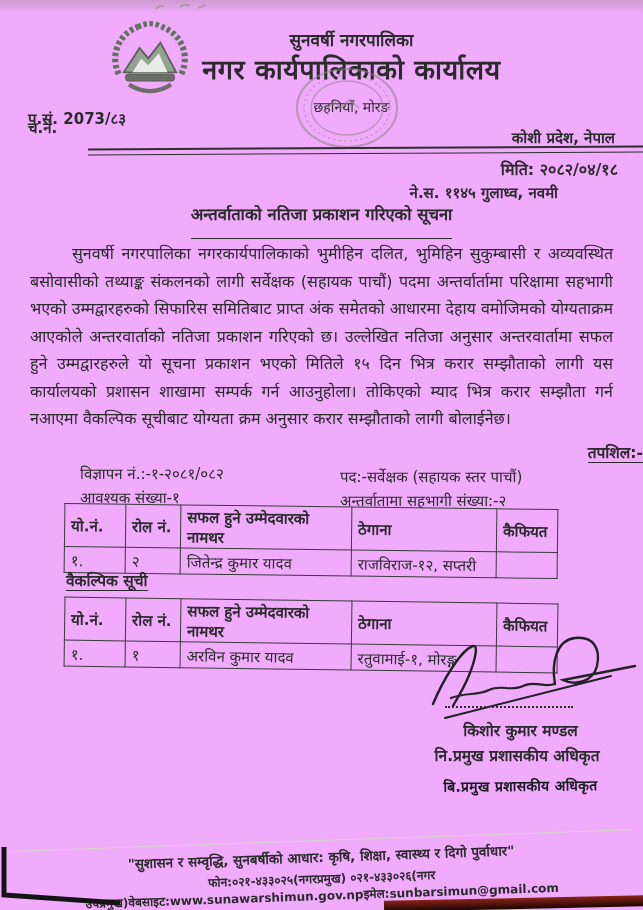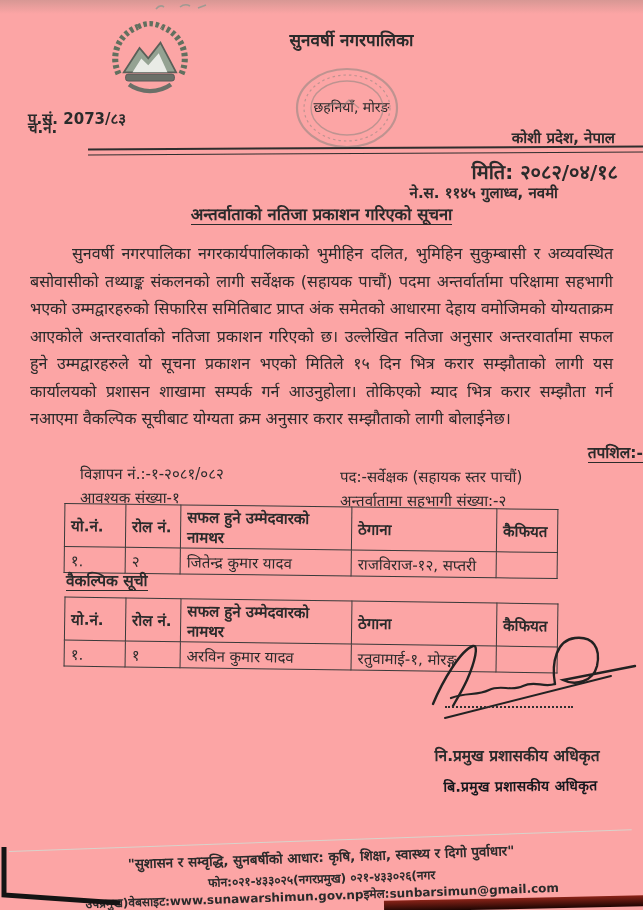--- a/index.html
+++ b/index.html
@@ -1,38 +1,38 @@
 <!DOCTYPE html>
 <html><head>
 <meta charset="utf-8">
 <style>
   html,body{margin:0;padding:0;background:#e8e6e2;}
   .page{
     position:relative;width:643px;height:910px;margin:0 auto;
-    background:#fca5a5;overflow:hidden;
+    background:#f0abfc;overflow:hidden;
     font-family:"DejaVu Sans","Liberation Sans",sans-serif;
     color:#2b2b2b;
   }
   .abs{position:absolute;}
   .top-shade{top:0;left:0;right:0;height:14px;
     background:linear-gradient(to bottom,rgba(130,120,108,.30),rgba(130,120,108,0));}
   .center-head{left:120px;right:60px;text-align:center;}
   .muni{top:28px;font-size:17px;font-weight:600;}
   .office{top:50px;font-size:27px;font-weight:700;letter-spacing:.5px;}
   .address{top:97px;font-size:14px;}
   .refno{left:28px;top:108px;font-size:15px;font-weight:600;}
   .chno{left:28px;top:117px;font-size:15px;font-weight:600;text-align:center;}
   .province{right:28px;top:127px;font-size:15px;font-weight:600;}
   .double-rule{left:88px;right:0;top:147px;height:4px;
     border-top:2px solid #2e2e2e;border-bottom:1px solid #2e2e2e;
     transform:rotate(-0.3deg);}
-  .dateline{right:25px;top:158px;font-size:20px;font-weight:600;margin-left:24px;}
+  .dateline{right:25px;top:158px;font-size:16px;font-weight:600;margin-left:24px;}
   .sambat{right:85px;top:182px;font-size:15px;font-weight:600;}
   .title{left:0;right:0;top:202px;text-align:center;font-size:16.5px;font-weight:700;}
-  .title span{border-bottom:1.6px solid #2b2b2b;padding-bottom:0;}
+  .title span{border-bottom:1.6px solid #2b2b2b;padding-bottom:14px;}
   .body-para{left:30px;right:30px;top:240px;font-size:16px;line-height:27.5px;
     text-align:justify;text-indent:42px;}
   .tapasil{left:70px;right:0;top:441px;text-align:right;font-size:15.5px;font-weight:700;}
   .tapasil span{border-bottom:1.5px solid #2b2b2b;}
   .details-left{left:80px;top:462px;font-size:15px;line-height:24px;}
   .details-right{left:340px;top:465px;font-size:15px;line-height:24px;}
   table.res{border-collapse:collapse;font-size:15px;}
   table.res td,table.res th{border:1.6px solid #3a3a3a;padding:1px 6px;
     font-weight:700;text-align:left;height:23px;}
   table.res td{font-weight:400;}
@@ -75,20 +75,21 @@
     <path d="M14,62 C4,40 14,16 36,8" fill="none" stroke="#62705f" stroke-width="7" stroke-dasharray="4,3"></path>
     <path d="M86,62 C96,40 86,16 64,8" fill="none" stroke="#62705f" stroke-width="7" stroke-dasharray="4,3"></path>
     <path d="M36,8 C45,3 55,3 64,8" fill="none" stroke="#62705f" stroke-width="6" stroke-dasharray="4,3"></path>
     <polygon points="20,60 38,32 48,44 62,26 80,60" fill="#94a292" stroke="#5a5f58" stroke-width="2"></polygon>
     <polygon points="30,60 40,44 48,52 60,38 70,60" fill="#e9ebe6" stroke="none"></polygon>
     <rect x="22" y="62" width="56" height="8" rx="3" fill="#5759556" stroke="#555" fill-opacity="1" style="fill:#6b6f68"></rect>
     <path d="M26,74 C40,84 60,84 74,74" fill="none" stroke="#6b6f68" stroke-width="5"></path>
   </svg>
 
   <div class="abs center-head muni">सुनवर्षी नगरपालिका</div>
+  <div class="abs center-head office">नगर कार्यपालिकाको कार्यालय</div>
   <div class="abs center-head address">छहनियाँ, मोरङ</div>
 
   <svg class="abs stamp-round" width="108" height="84" viewBox="0 0 108 84">
     <ellipse cx="54" cy="42" rx="50" ry="39" fill="none" stroke="#8d8680" stroke-width="2.2"></ellipse>
     <ellipse cx="54" cy="42" rx="36" ry="27" fill="none" stroke="#8d8680" stroke-width="1.4"></ellipse>
     <ellipse cx="54" cy="42" rx="43" ry="33" fill="none" stroke="#8d8680" stroke-width="1.2" stroke-dasharray="2.5,3"></ellipse>
     <path d="M34,42 l8,-6 6,6 8,-8 10,8" stroke="#8d8680" stroke-width="1.6" fill="none"></path>
   </svg>
 
   <div class="abs refno">प.सं. 2073/८३</div>
@@ -156,20 +157,21 @@
     </table>
 
   <svg class="abs sig-svg" width="228" height="92" viewBox="0 0 228 92">
     <path d="M18,72 C28,48 46,18 58,14 C64,12 60,30 52,48 C46,61 40,70 38,74" fill="none" stroke="#222" stroke-width="2.4" stroke-linecap="round"></path>
     <path d="M36,66 C52,60 62,64 74,58 C86,52 96,60 108,54 C120,48 128,56 140,52" fill="none" stroke="#222" stroke-width="2.2" stroke-linecap="round"></path>
     <path d="M140,52 C136,30 142,8 160,6 C178,4 186,16 182,34 C178,50 160,54 148,48 L220,34" fill="none" stroke="#222" stroke-width="2.4" stroke-linecap="round"></path>
     <path d="M30,86 L196,44" fill="none" stroke="#222" stroke-width="2" stroke-linecap="round"></path>
   </svg>
 
   <div class="abs dotted"></div>
+  <div class="abs sig-name">किशोर कुमार मण्डल</div>
   <div class="abs sig-desg">नि.प्रमुख प्रशासकीय अधिकृत</div>
   <div class="abs sig-stamp">बि.प्रमुख प्रशासकीय अधिकृत</div>
 
   <div class="abs footer">
     <div class="footer-rule"></div>
     <div class="slogan">"सुशासन र सम्वृद्धि, सुनबर्षीको आधार: कृषि, शिक्षा, स्वास्थ्य र दिगो पुर्वाधार"</div>
     <div class="contact">फोन:०२१-४३३०२५(नगरप्रमुख) ०२१-४३३०२६(नगर उपप्रमुख)वेबसाइट:www.sunawarshimun.gov.npइमेल:sunbarsimun@gmail.com</div>
   </div>
 
   <svg class="abs" style="left:0;top:843px;" width="125" height="64" viewBox="0 0 125 64">

